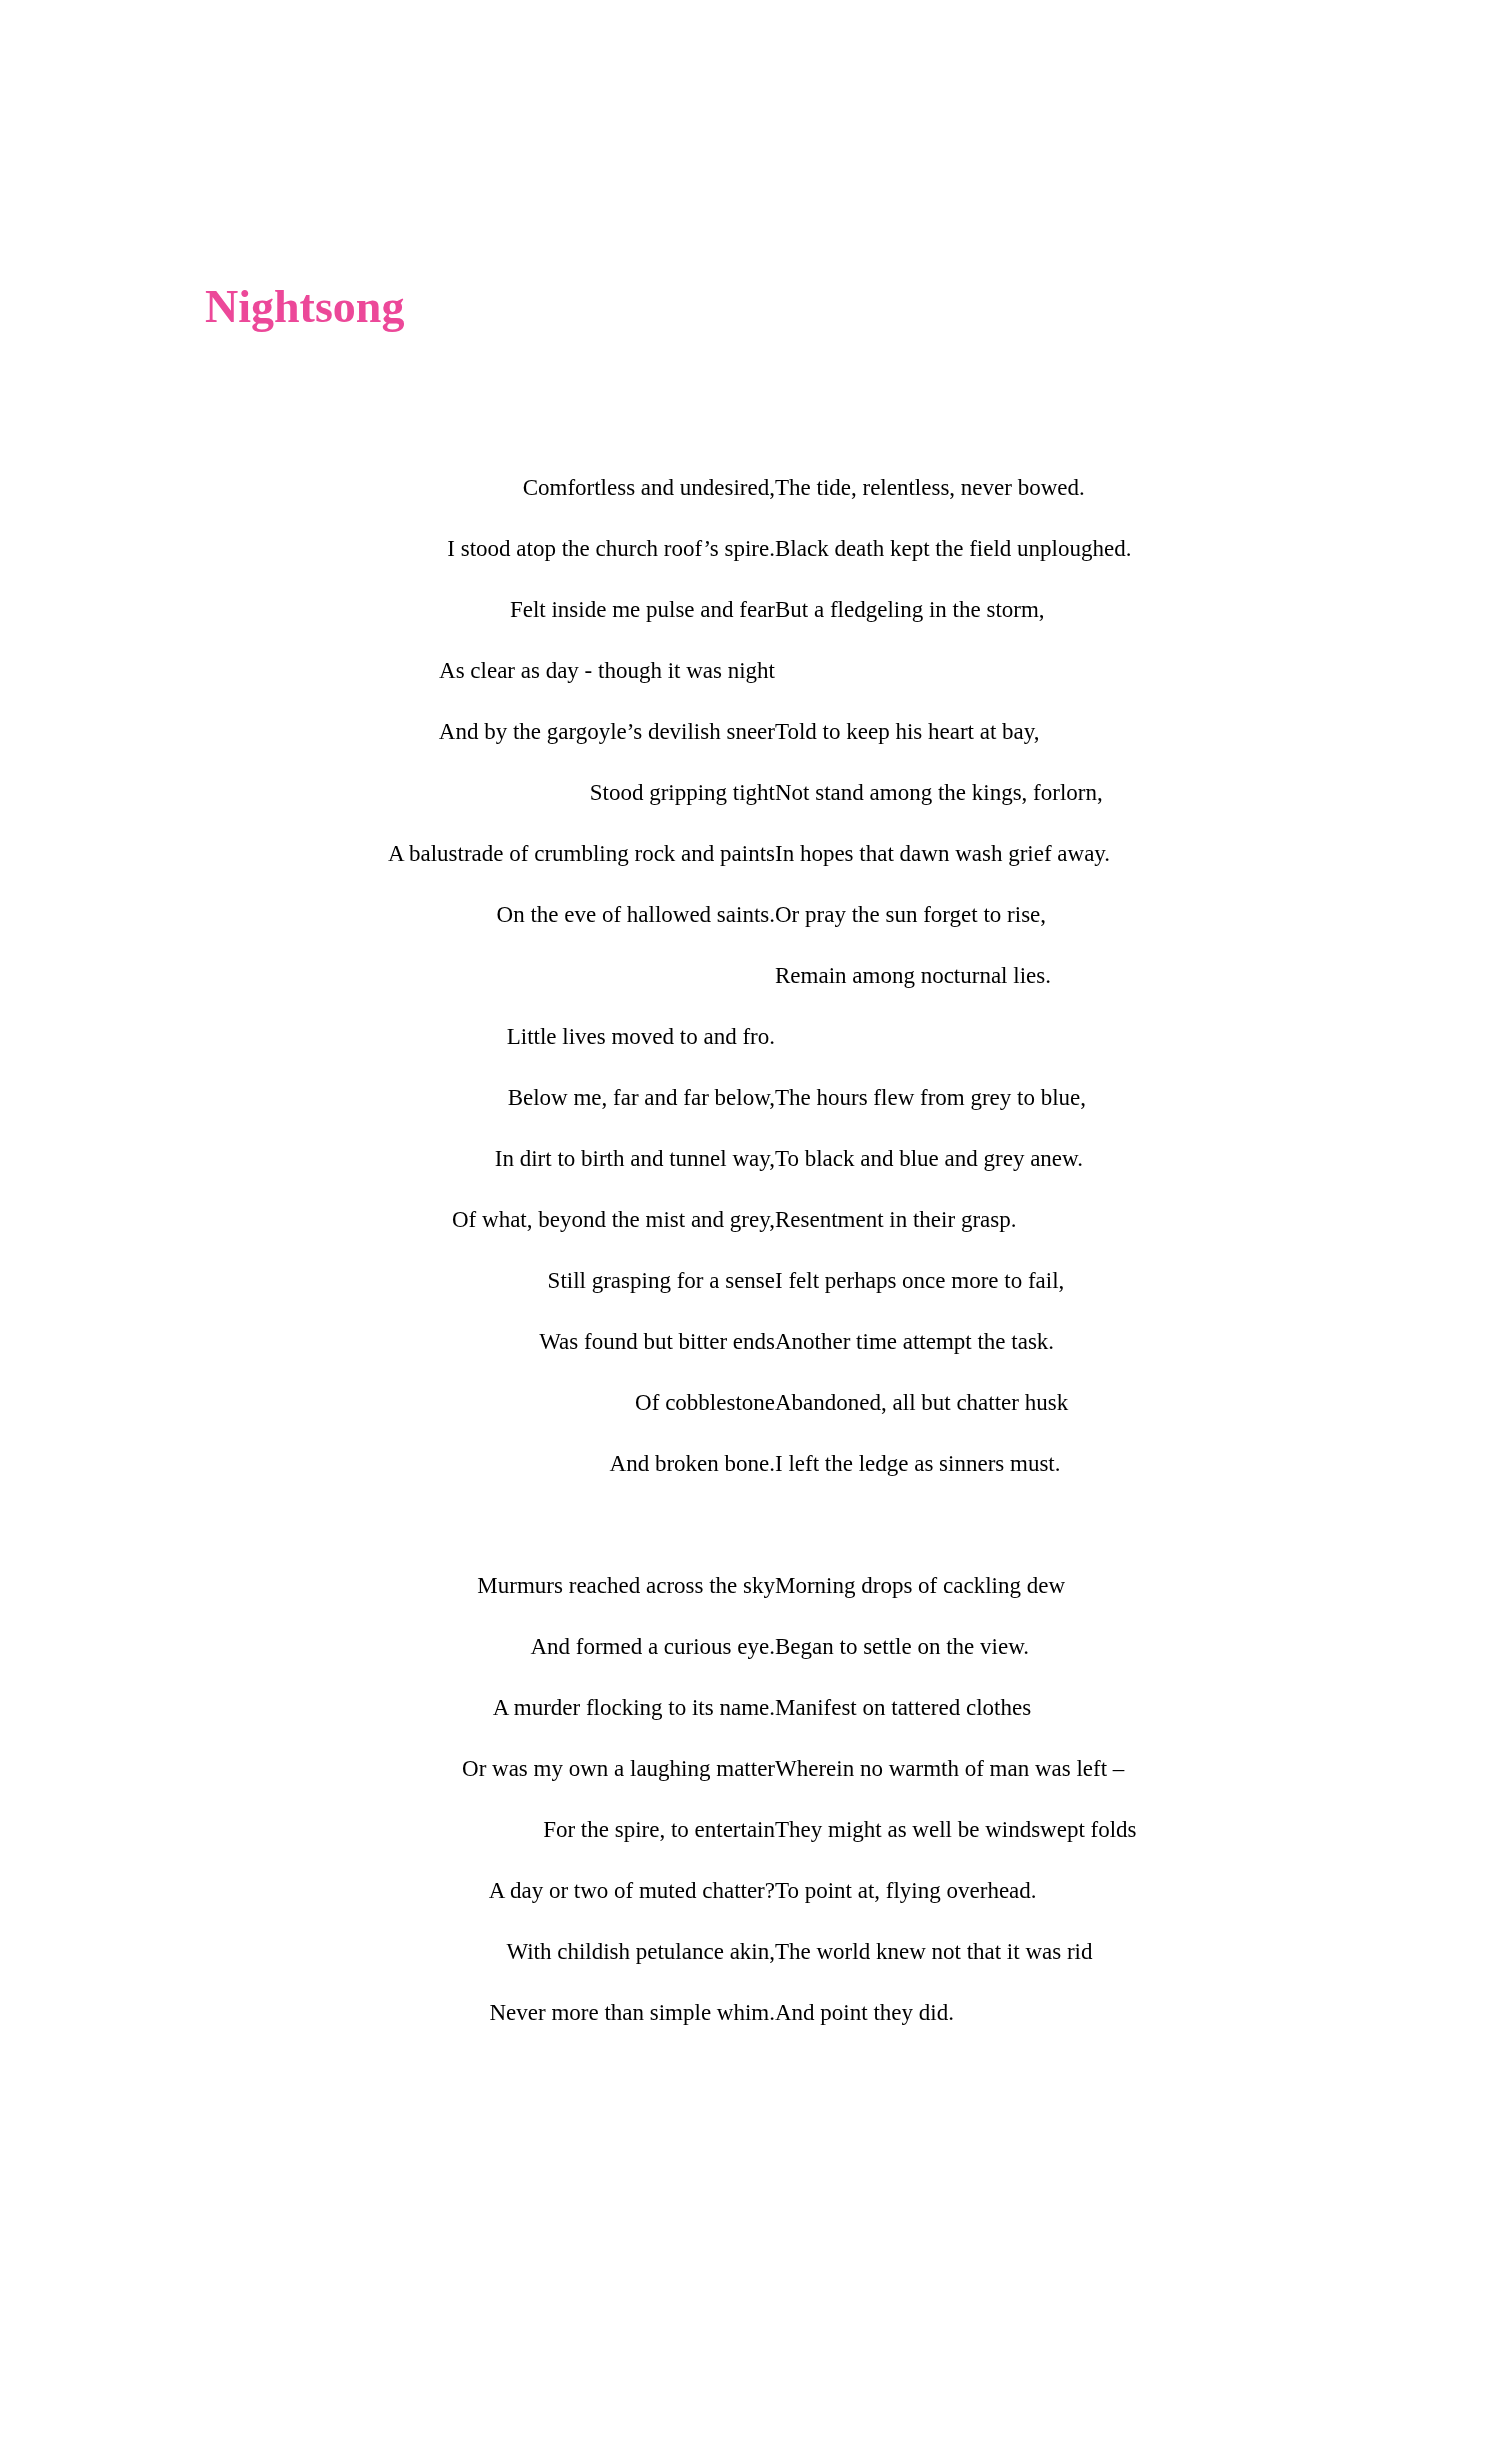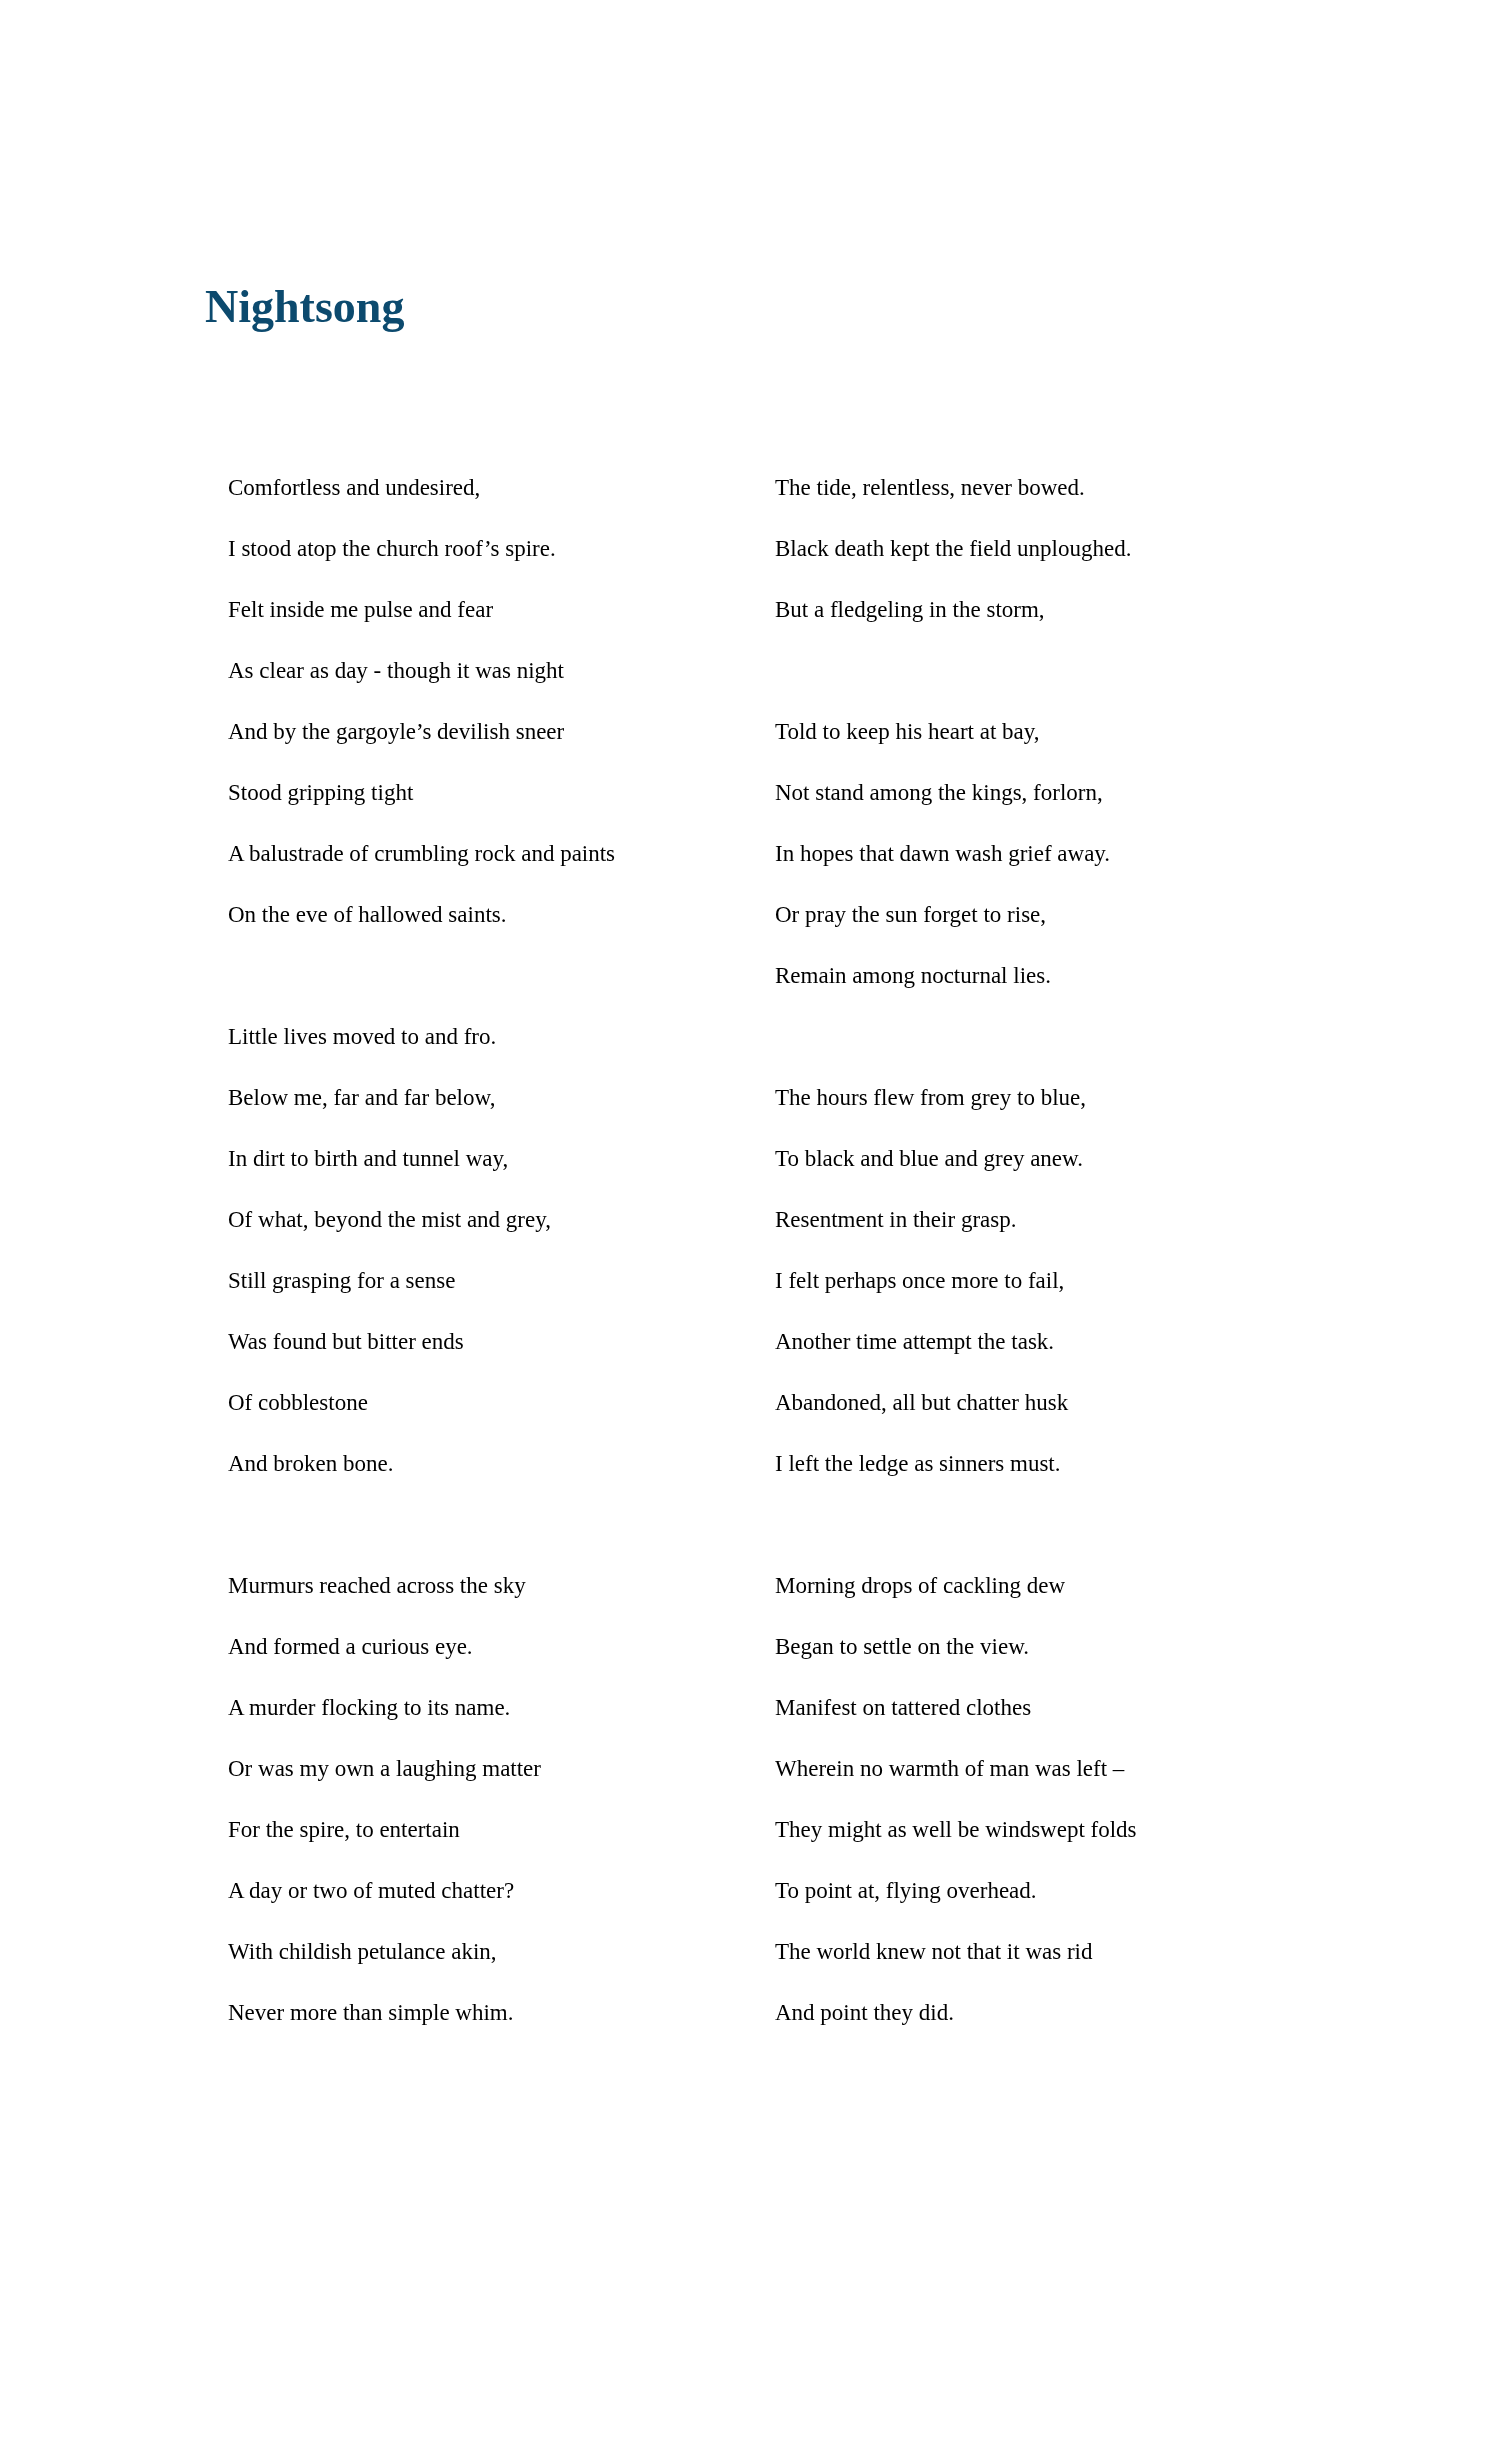--- a/index.html
+++ b/index.html
@@ -21,34 +21,35 @@
     background: #ffffff;
   }
   .title {
     position: absolute;
     left: 205px;
     top: 281px;
     margin: 0;
     font-size: 46px;
     font-weight: bold;
     line-height: 1.15;
-    color: #0c4a6e;
+    color: #ec4899;
     text-align: center;
   }
   .columns {
     position: absolute;
     left: 228px;
     top: 457px;
     right: 77px;
     display: flex;
     align-items: flex-start;
   }
   .col-left {
     width: 547px;
     flex: 0 0 547px;
+    text-align: right;
   }
   .col-right {
     flex: 1 1 auto;
   }
   .stanza {
     margin: 0 0 61px 0;
   }
   .stanza:last-child {
     margin-bottom: 0;
   }

